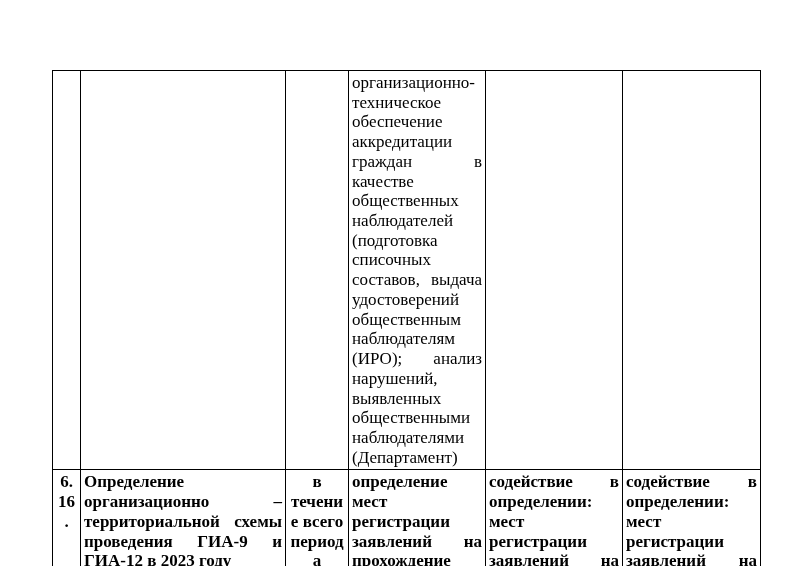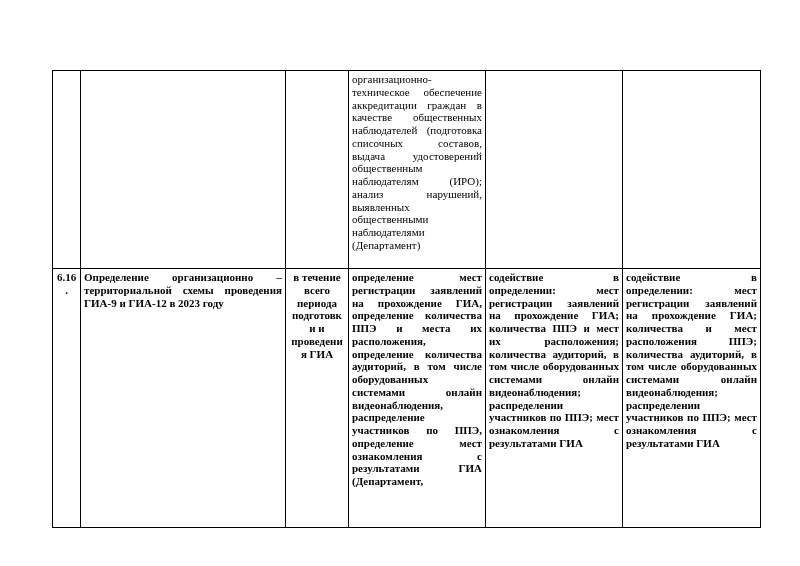--- a/index.html
+++ b/index.html
@@ -28,21 +28,21 @@
     position: absolute;
     top: 70px;
     left: 52px;
     width: 708px;
     border-collapse: collapse;
     table-layout: fixed;
   }
   table.doc-table td {
     border: 1px solid #000000;
     vertical-align: top;
-    font-size: 11px;
+    font-size: 17px;
     line-height: 1.16;
     padding: 2px 3px 2px 3px;
     overflow: hidden;
     word-wrap: break-word;
   }
   td.cell-num {
     text-align: center;
     padding-top: 3px;
   }
   td.cell-justify {

